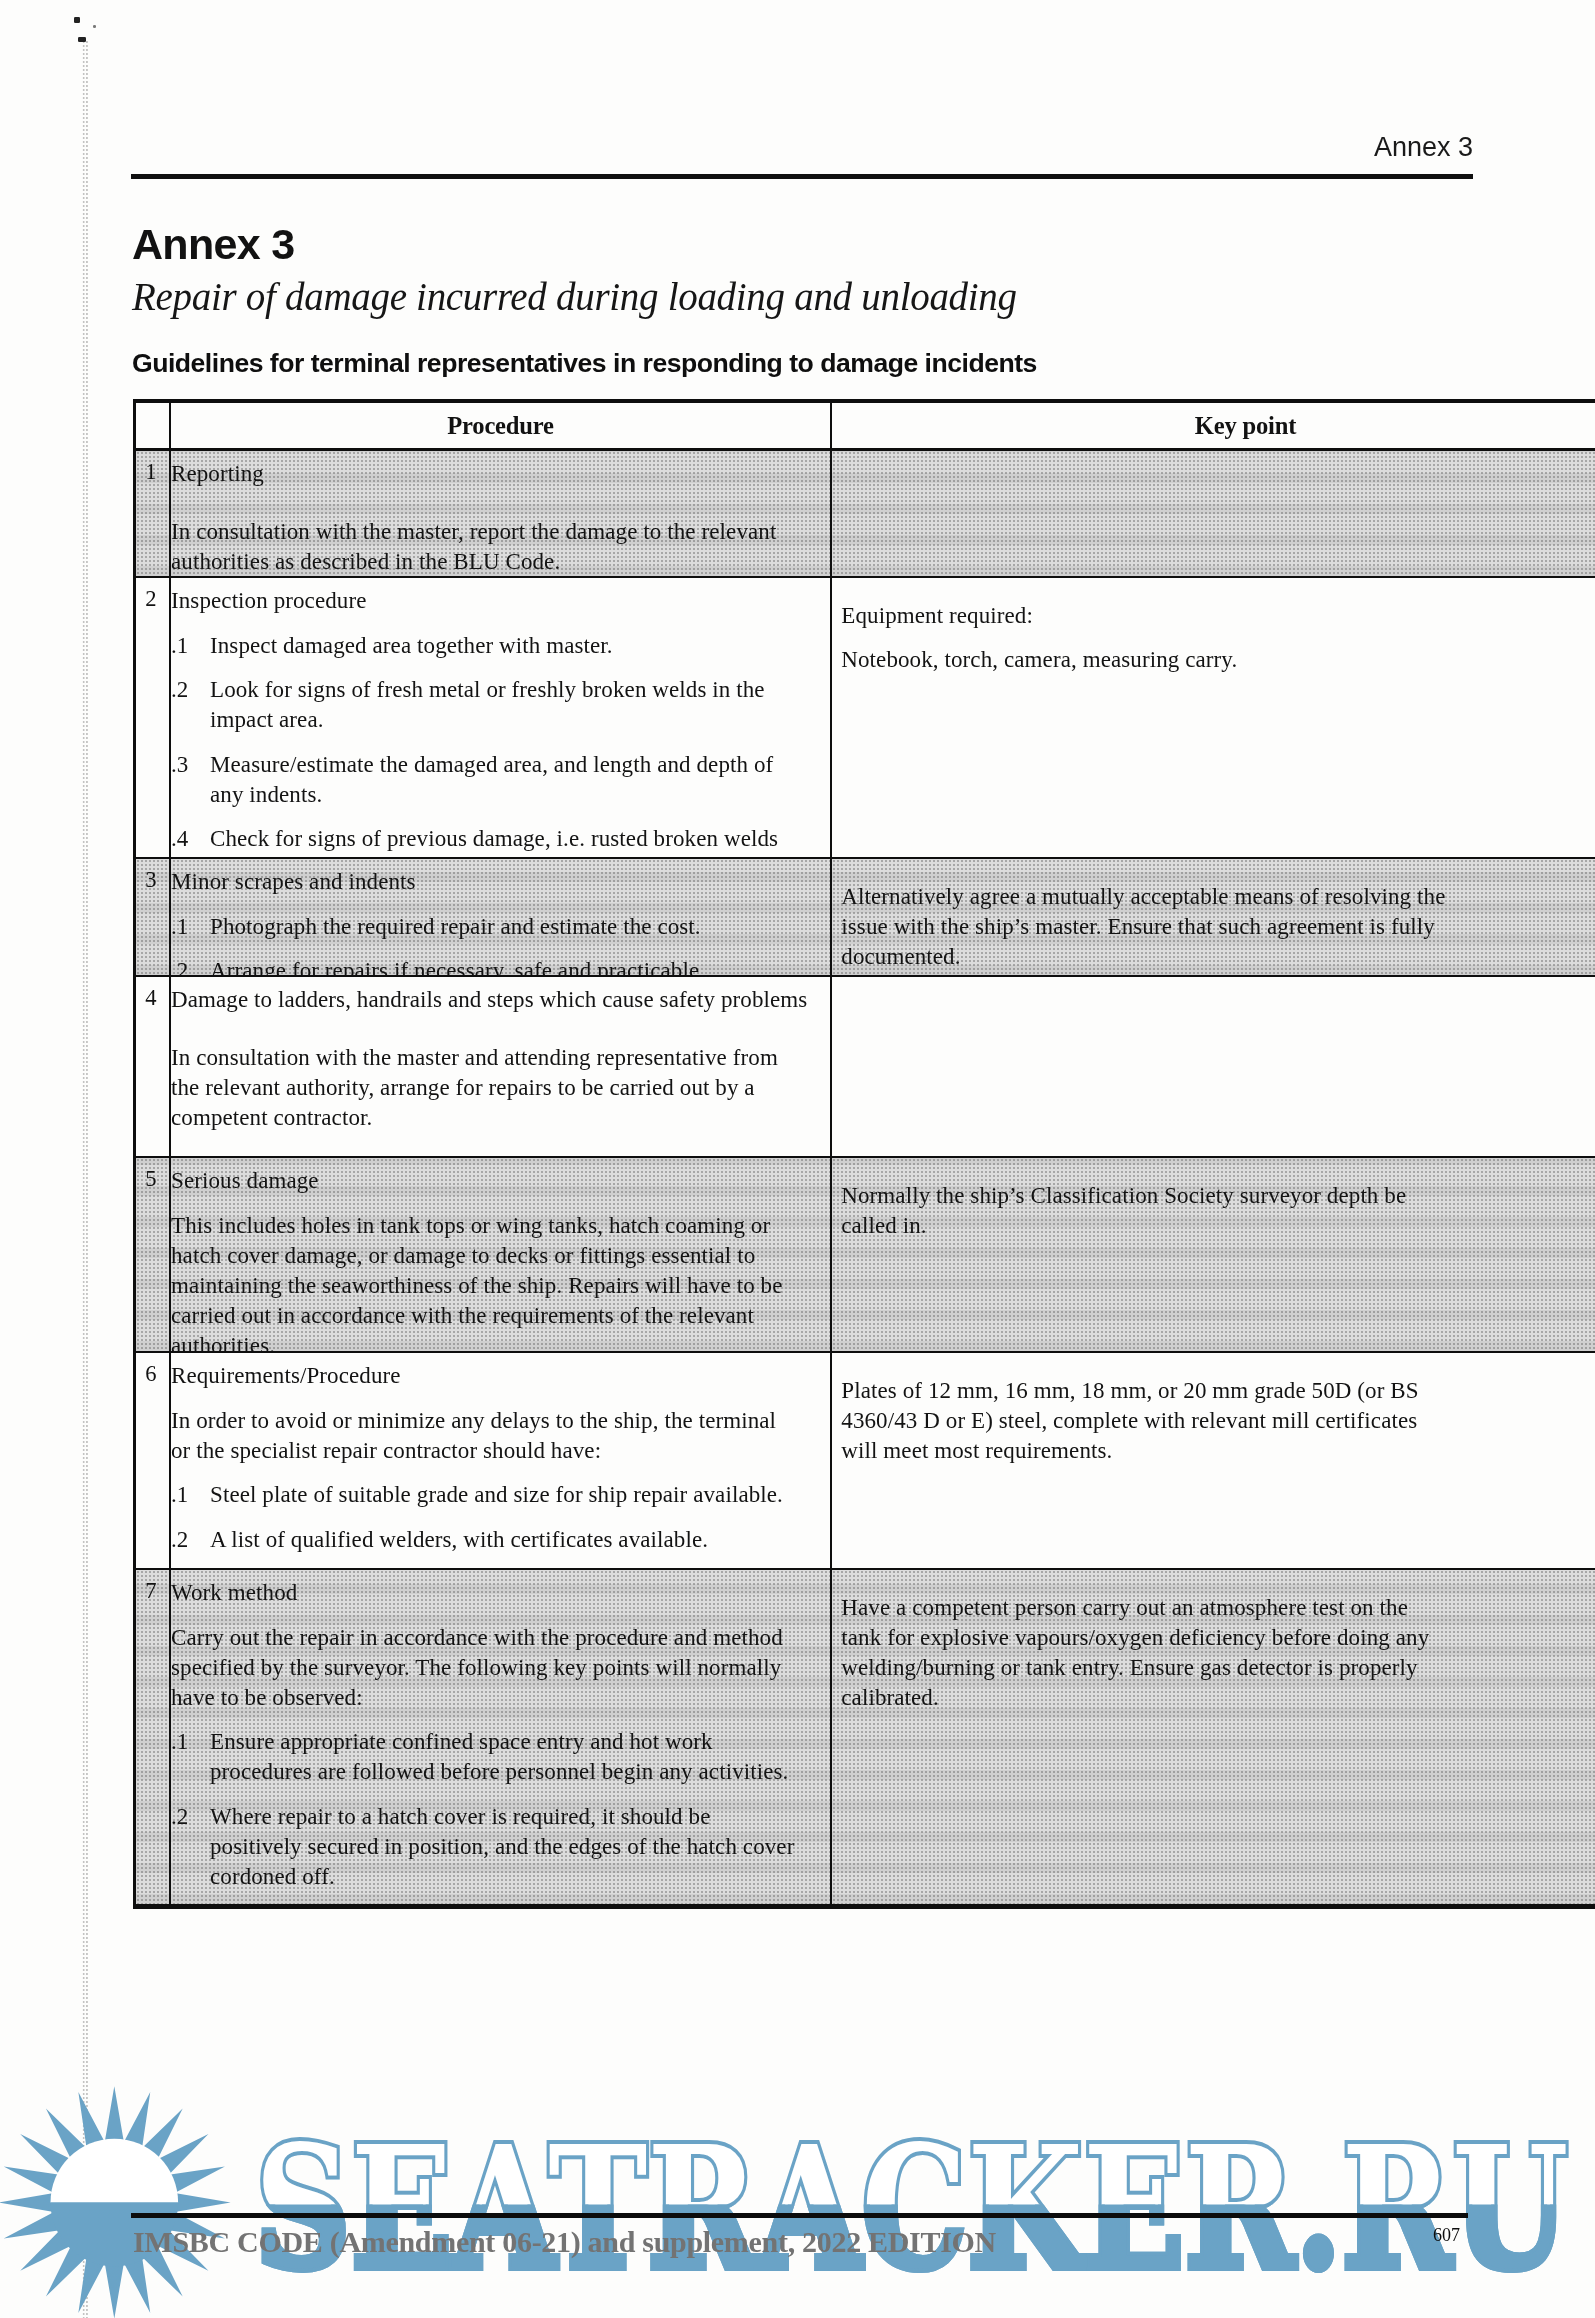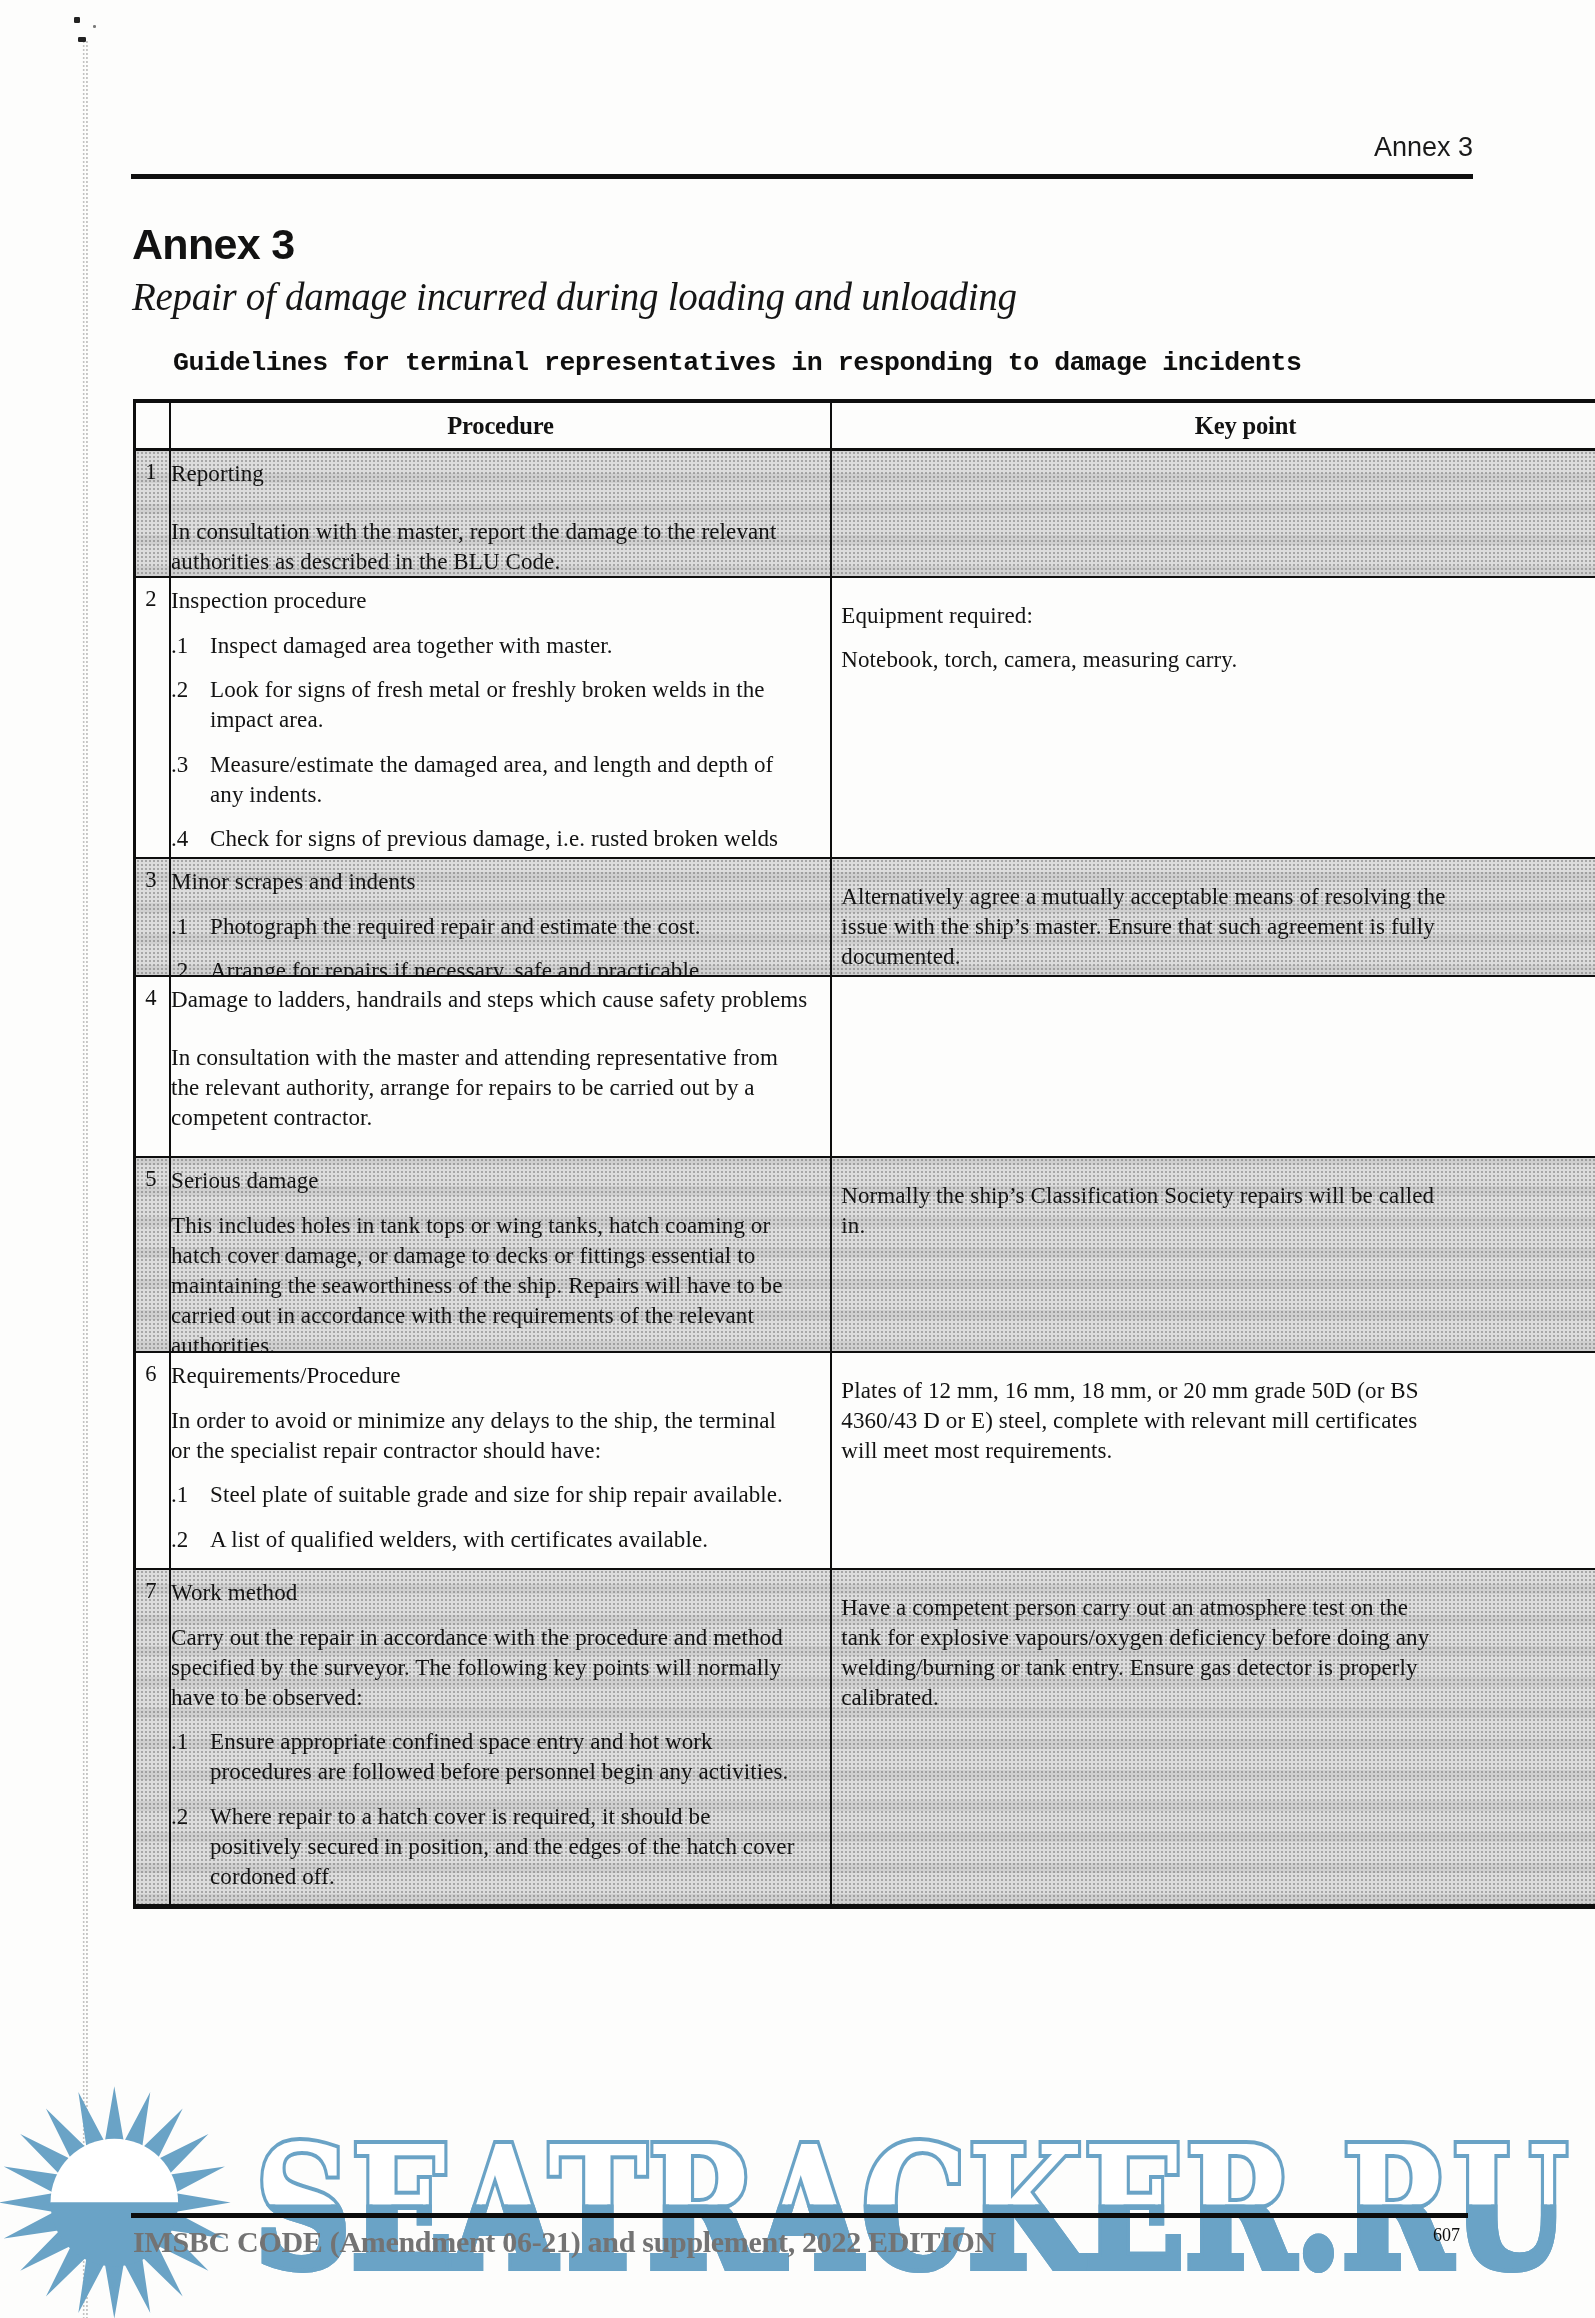--- a/index.html
+++ b/index.html
@@ -29,23 +29,22 @@
     left:132px; top:223px;
     font-family:"Liberation Sans",sans-serif; font-weight:bold; font-size:43px; line-height:1;
     letter-spacing:-0.7px;
   }
   .page-subtitle{
     left:132px; top:277px;
     font-style:italic; font-size:39px; line-height:1.05; letter-spacing:-0.3px; color:#161616;
   }
   .section-heading{
     left:132px; top:348px;
-    font-family:Liberation Mono, monospace; font-weight:bold; font-size:26.6px; letter-spacing:-0.5px;
+    font-family:Liberation Sans, sans-serif; font-weight:bold; font-size:26.6px; letter-spacing:-0.5px;
     color:#0f0f0f;
-    margin-left:41px;
   }
 
   
   .ptable{
     left:133px; top:399px; width:1529px; box-sizing:border-box;
     border:3.3px solid #0e0e0e; border-top-width:4.7px; border-bottom-width:5.3px;
     background:#fdfdfc;
   }
   .trow{display:grid; grid-template-columns:35px 661px 1fr; box-sizing:border-box;}
   .trow + .trow{border-top:2px solid #0e0e0e;}
@@ -174,21 +173,21 @@
           </div>
           <div class="cell key"></div>
         </div>
         <div class="trow shaded" style="height: 195px;">
           <div class="cell num">5</div>
           <div class="cell proc">
             <div class="title">Serious damage</div>
             <div class="para">This includes holes in tank tops or wing tanks, hatch coaming or hatch cover damage, or damage to decks or fittings essential to maintaining the seaworthiness of the ship. Repairs will have to be carried out in accordance with the requirements of the relevant authorities.</div>
           </div>
           <div class="cell key">
-            <div class="para">Normally the ship’s Classification Society repairs will be called in.</div>
+            <div class="para">Normally the ship’s Classification Society surveyor depth be called in.</div>
           </div>
         </div>
         <div class="trow" style="height: 217px;">
           <div class="cell num">6</div>
           <div class="cell proc">
             <div class="title">Requirements/Procedure</div>
             <div class="para">In order to avoid or minimize any delays to the ship, the terminal or the specialist repair contractor should have:</div>
             <div class="item">
               <span class="inum">.1</span>
               <span class="itxt">Steel plate of suitable grade and size for ship repair available.</span>

